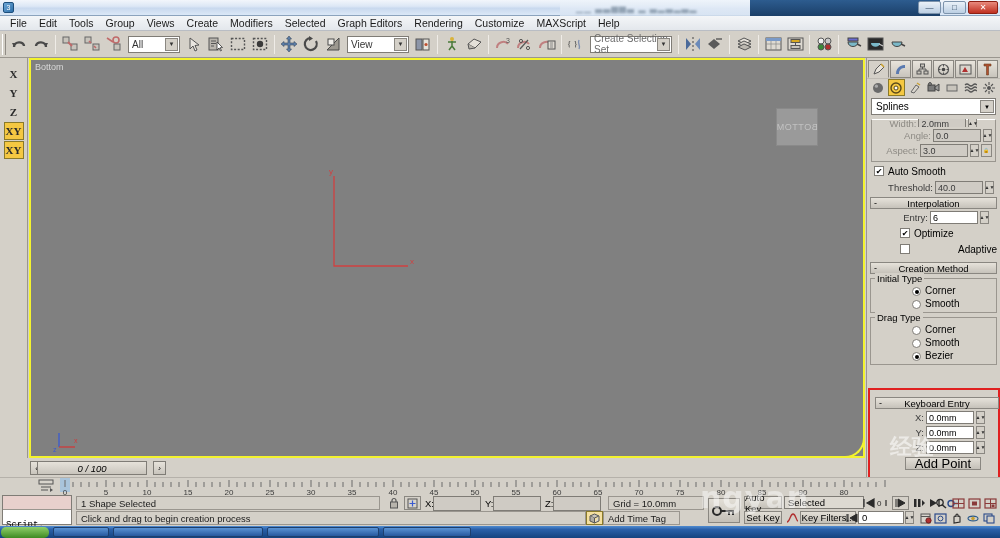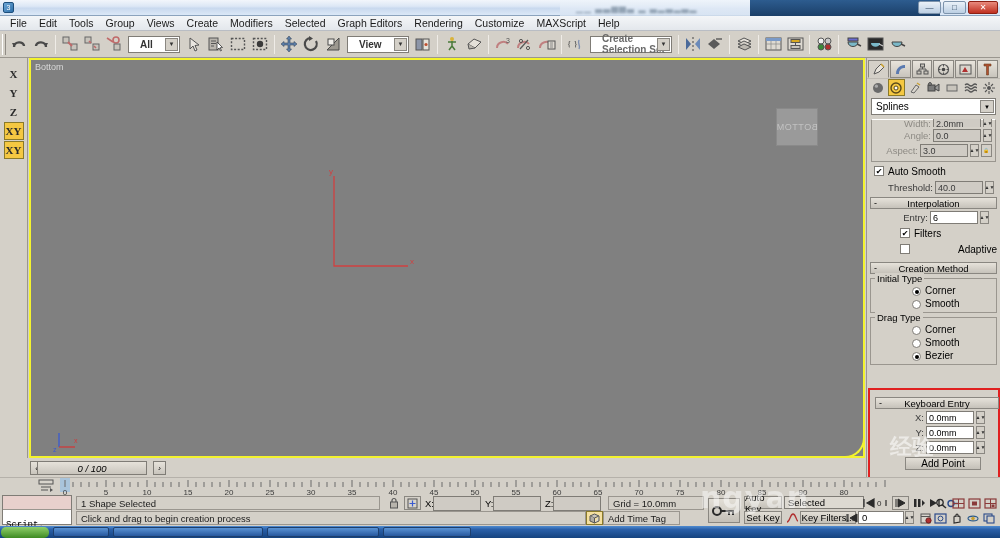--- a/index.html
+++ b/index.html
@@ -64,22 +64,22 @@
   }
   .tbtn {
     width:20px; height:21px; margin:0 1px;
     border:1px solid transparent; border-radius:2px;
     display:flex; align-items:center; justify-content:center;
     background:#d4d0c8; position:relative;
   }
   .tsep { width:1px; height:19px; background:#9a968f; margin:0 3px; border-right:1px solid #efece7;}
   .tcombo {
     height:17px; border:1px solid #7f7c76; background:#fff;
-    display:flex; align-items:center; font-size:10px; padding-left:11px;
-    position:relative; color:#333;font-weight:bold;
+    display:flex; align-items:center; font-size:10px; padding-left:3px;
+    position:relative; color:#333;
   }
   .tcombo .arrow {
     position:absolute; right:1px; top:1px; width:13px; height:13px;
     background:#d4d0c8; border:1px solid #8a8781;
     display:flex; align-items:center; justify-content:center; font-size:6px;
   }
   .gripdot { width:4px; height:21px; border-left:1px solid #fff; border-right:1px solid #908c85; margin-right:2px;}
 
   
   .axisbar {
@@ -183,21 +183,21 @@
     padding:0 2px; font-size:9.5px;
   }
   .radiorow { display:flex; align-items:flex-end; gap:4px; height:13px; margin-left:38px;}
   .kbd-outline {
     position:absolute; left:1px; top:330px; width:132px; height:98px;
     border:2px solid #e02020;
   }
   .cpbtn {
     height:13px; border:1px solid #8a8781;
     background:linear-gradient(to bottom,#e2ded6,#c4c0b8);
-    display:flex; align-items:center; justify-content:center; font-size:10px;
+    display:flex; align-items:center; justify-content:center; font-size:13px;
   }
 
   
   .tl-slider {
     position:absolute; left:29px; top:461px; width:836px; height:15px;
     background:#d4d0c8;
     font-style:italic;
   }
   .tl-handle {
     position:absolute; left:8px; top:0; width:110px; height:14px;
@@ -637,21 +637,21 @@
           </svg>
       </div>
     </div>
 
     <div class="cp-select">
       <span>Splines</span>
       <span class="arrow">▼</span>
     </div>
 
     <div class="panelbox" style="margin:4px 4px 0 4px;">
-      <div class="fieldrow" style="overflow:hidden; height:8px; margin-top:-4px;">
+      <div class="fieldrow" style="overflow:hidden; height:8px; margin-top:-4px;justify-content:center;">
         <span class="flabel dim">Width:</span>
         <span class="fspin">2.0mm</span>
         <span class="spinbtn">▲▼</span>
       </div>
       <div class="fieldrow">
         <span class="flabel dim">Angle:</span>
         <span class="fspin">0.0</span>
         <span class="spinbtn">▲▼</span>
       </div>
       <div class="fieldrow">
@@ -677,21 +677,21 @@
         <span class="minus">-</span>
         <span>Interpolation</span>
       </div>
       <div class="fieldrow" style="padding-right:8px;">
         <span class="flabel">Entry:</span>
         <span class="fspin white">6</span>
         <span class="spinbtn">▲▼</span>
       </div>
       <div class="chkrow" style="margin-left:30px;">
         <span class="chk">✔</span>
-        <span>Filters</span>
+        <span>Optimize</span>
       </div>
       <div class="chkrow" style="margin-left:30px;justify-content:space-between;">
         <span class="chk"></span>
         <span>Adaptive</span>
       </div>
     </div>
 
     <div class="rollout" style="margin-top:6px;">
       <div class="rollout-head">
         <span class="minus">-</span>

